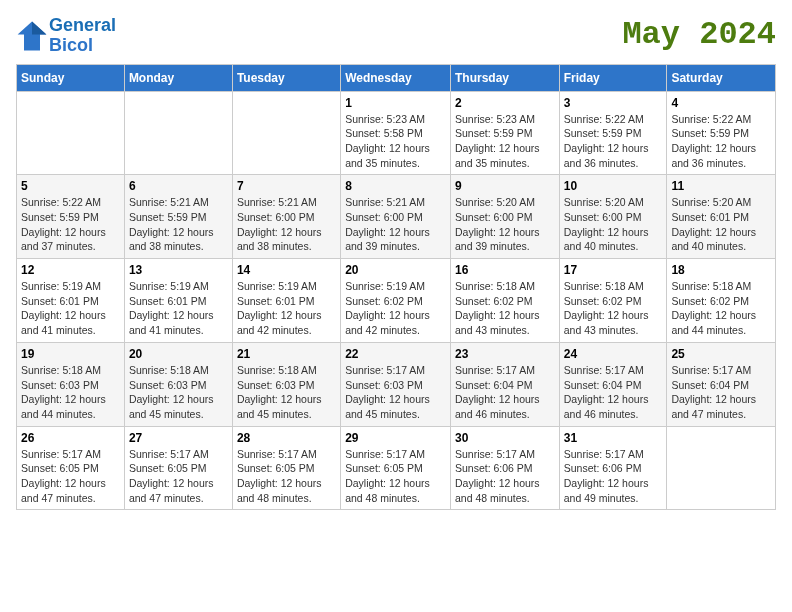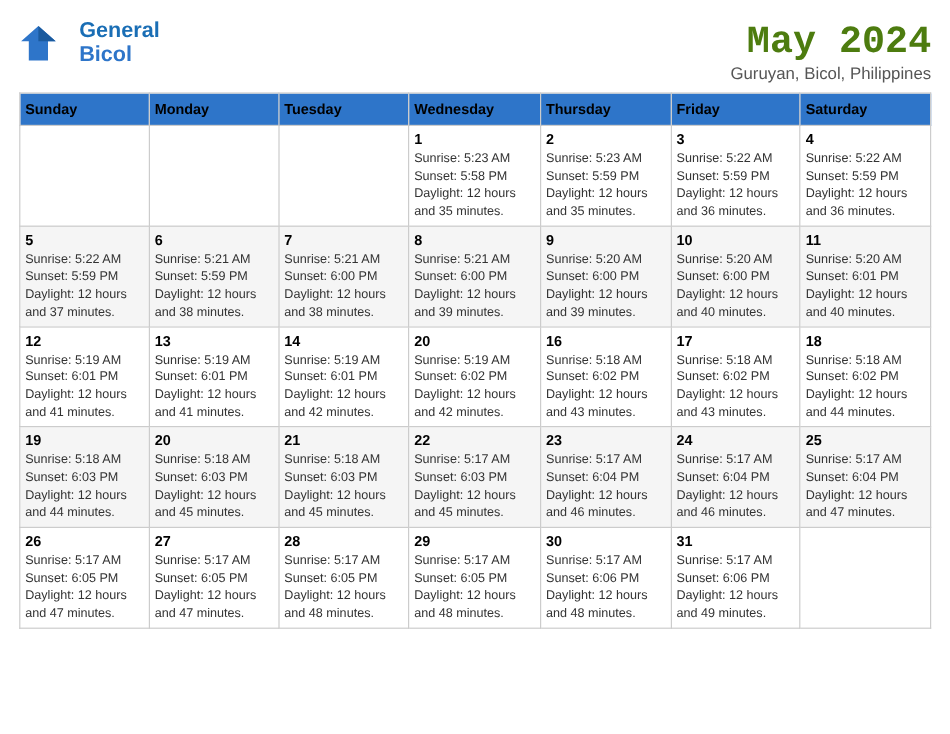--- a/index.html
+++ b/index.html
@@ -12,21 +12,21 @@
     }
     .header {
       display: flex;
       justify-content: space-between;
       align-items: flex-start;
       margin-bottom: 8px;
     }
     .logo {
       display: flex;
       align-items: center;
-      gap: 18px;
+      gap: 1px;
     }
     .logo-text {
       font-size: 18px;
       font-weight: bold;
       color: #333;
       line-height: 1.1;
     }
     .logo-text span {
       color: #1a6eb5;
     }
@@ -48,21 +48,21 @@
       font-weight: normal;
       color: #555;
     }
     table {
       width: 100%;
       border-collapse: collapse;
       font-size: 11px;
     }
     thead tr th {
       background-color: #2e75c9;
-      color: #000000;
+      color: #ffffff;
       padding: 6px 4px;
       text-align: left;
       font-size: 12px;
       font-weight: bold;
       border: 1px solid #ccc;
     }
     tbody tr td {
       border: 1px solid #ccc;
       padding: 4px;
       vertical-align: top;
@@ -96,21 +96,20 @@
       <polygon points="20,2 38,18 30,18 30,38 10,38 10,18 2,18" fill="#2e75c9"></polygon>
       <polygon points="20,2 38,18 20,18" fill="#1a5a9e"></polygon>
     </svg>
     <div class="logo-text">
       <div><span>General</span></div>
       <div><span style="color:#2e75c9;">Bicol</span></div>
     </div>
   </div>
   <div class="title-block">
     <h1>May 2024</h1>
-    <h2>Guruyan, Bicol, Philippines</h2>
   </div>
 </div>
 
 <table>
   <thead>
     <tr>
 
     <th>Sunday</th>
         <th>Monday</th>
         <th>Tuesday</th>

